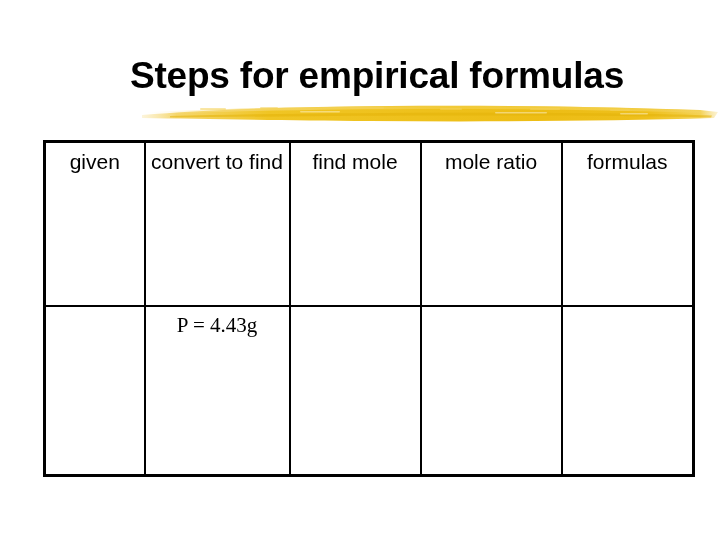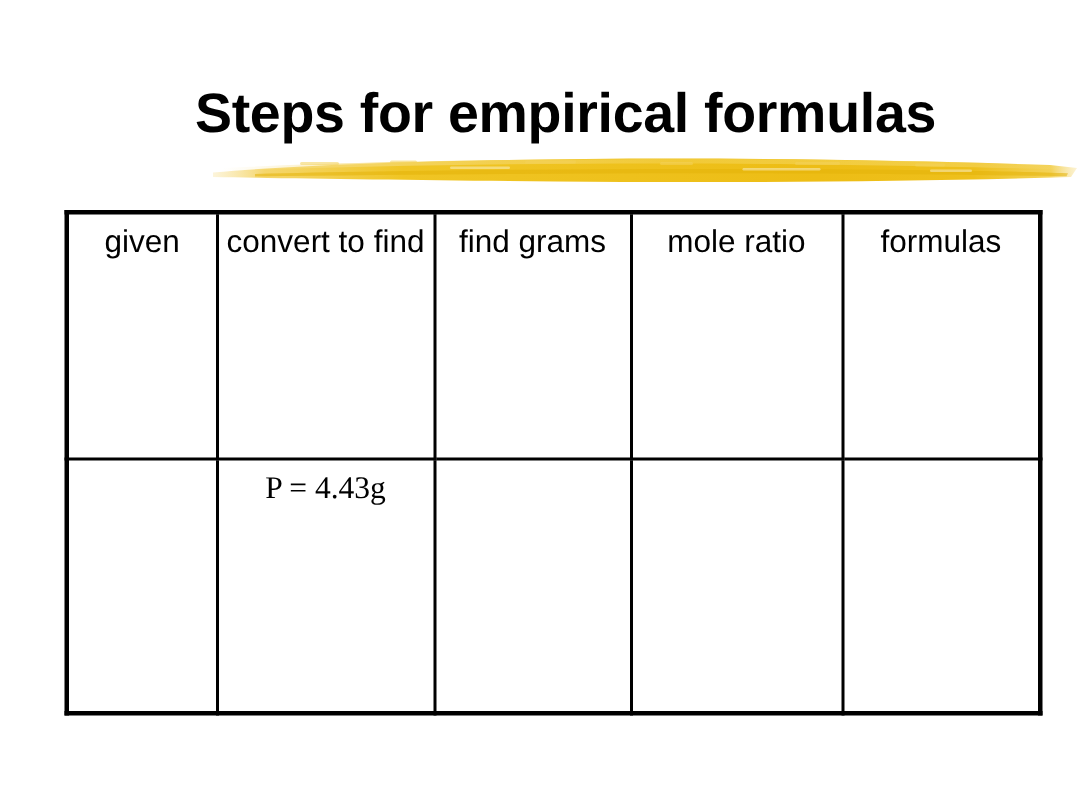--- a/index.html
+++ b/index.html
@@ -156,21 +156,21 @@
       </colgroup>
       <tbody>
         <tr class="header-row">
           <td>
             <span class="cell-text">given</span>
           </td>
           <td>
             <span class="cell-text">convert to find</span>
           </td>
           <td>
-            <span class="cell-text">find grams</span>
+            <span class="cell-text">find mole</span>
           </td>
           <td>
             <span class="cell-text">mole ratio</span>
           </td>
           <td>
             <span class="cell-text">formulas</span>
           </td>
         </tr>
 
         <tr class="data-row-1">

